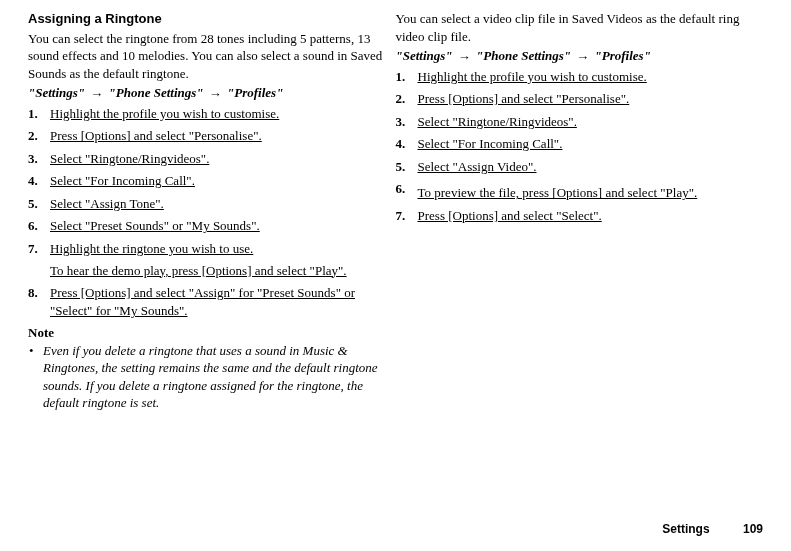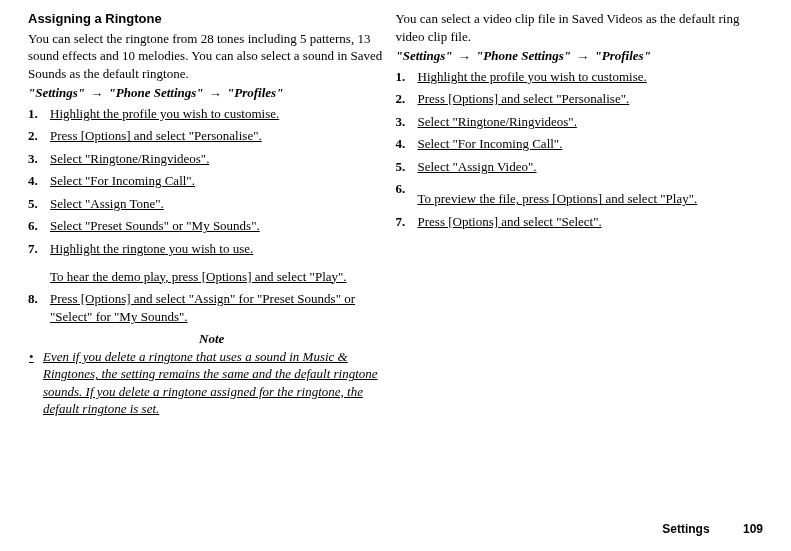--- a/index.html
+++ b/index.html
@@ -60,33 +60,30 @@
       content: counter(step) ".";
       font-weight: bold;
       width: 22px;
       flex-shrink: 0;
     }
     .step-body {
       flex: 1;
       text-decoration: underline;
     }
     .step-extra {
-      margin-top: 10px;
+      margin-top: 4px;
     }
     .note-label {
-      font-style: italic;
       font-weight: bold;
       font-size: 13px;
       margin-top: 4px;
-      text-align: center;
     }
     ul.note-list {
       list-style: none;
       padding: 0;
-      text-decoration: underline;
     }
     ul.note-list > li {
       display: flex;
       font-style: italic;
       font-size: 13px;
     }
     ul.note-list > li::before {
       content: "•";
       font-style: normal;
       width: 14px;

